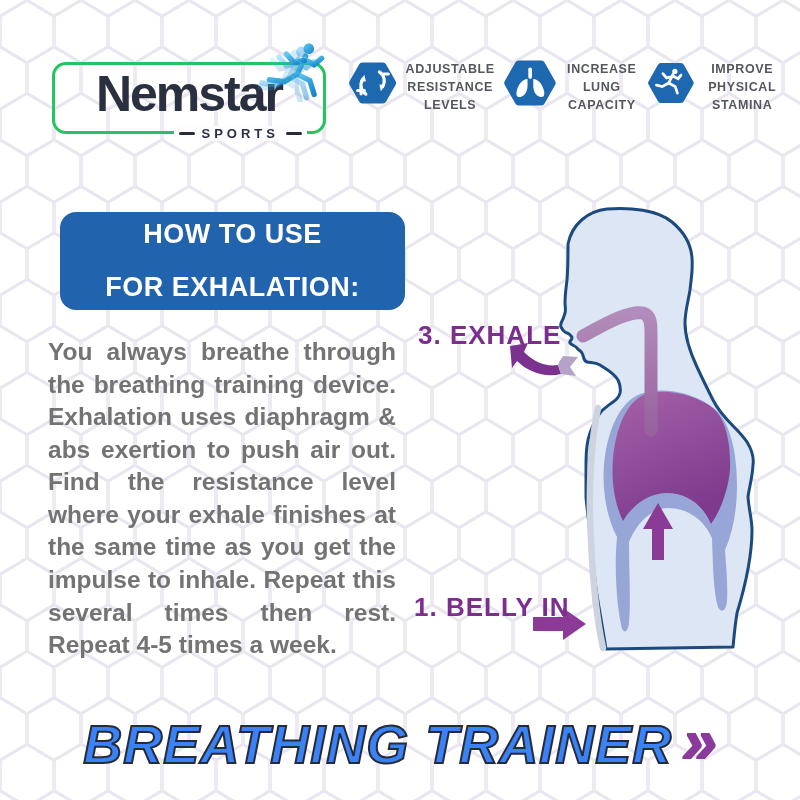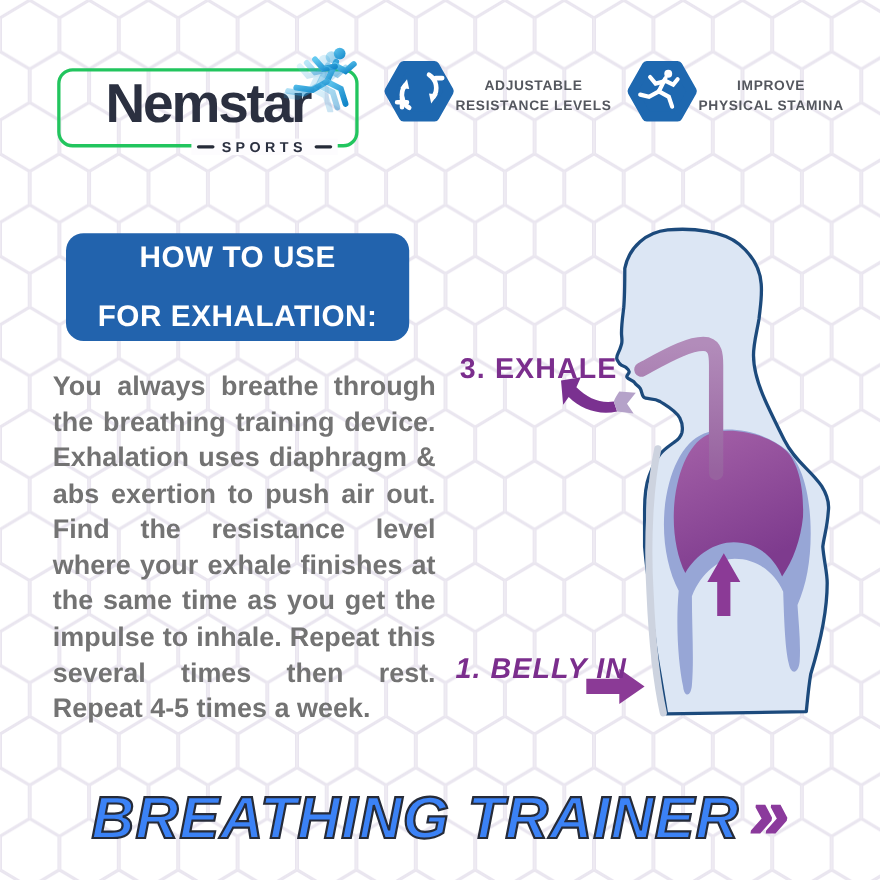--- a/index.html
+++ b/index.html
@@ -19,32 +19,32 @@
   .logo-runner{left:258px;top:38px;width:76px;height:64px;}
 
   
   .features{left:348px;top:52px;width:442px;display:flex;}
   .feature{flex:1;display:flex;align-items:center;}
   .feature .hexwrap{width:66px;height:62px;}
   .feature .flabel{margin-top:8px;text-align:center;font-size:12.5px;font-weight:600;
                    color:#54575e;letter-spacing:.6px;line-height:1.45;}
 
   
-  .howto-box{left:60px;top:212px;width:312px;height:98px;background:#2263ad;border-radius:16px;
+  .howto-box{left:60px;top:212px;width:345px;height:98px;background:#2263ad;border-radius:16px;
              display:flex;flex-direction:column;align-items:center;justify-content:center;gap:16px;}
   .howto-box div{color:#ffffff;font-size:27px;font-weight:bold;line-height:37px;letter-spacing:.5px;}
 
   
   .body-text{left:48px;top:336px;width:348px;font-size:24.5px;font-weight:bold;color:#737373;
              line-height:1.33;text-align:justify;text-align-last:left;}
 
   
   .step-label{font-size:26px;font-weight:bold;color:#7b2e8d;letter-spacing:1px;}
   .lbl-exhale{left:418px;top:320px;}
-  .lbl-belly{left:414px;top:592px;font-style:italic;}
+  .lbl-belly{left:414px;top:592px;}
   .figure-svg{left:400px;top:180px;width:400px;height:540px;}
 
   
   .banner{left:0;top:702px;width:800px;height:84px;display:flex;align-items:center;justify-content:center;}
   .banner-title{font-size:54px;font-weight:bold;font-style:italic;color:#3b82f6;letter-spacing:1px;
                 -webkit-text-stroke:2px #262b38;}
   .banner-chev{font-size:62px;font-weight:bold;font-style:italic;color:#8b3a9c;margin-left:10px;
                -webkit-text-stroke:2px #8b3a9c;line-height:1;margin-top:-6px;}
 </style>
 </head>
@@ -107,20 +107,32 @@
       </g>
       <polygon fill="#ffffff" points="42,33 50,34 44,42"></polygon>
       <polygon fill="#ffffff" points="24,29 16,28 22,20"></polygon>
     </svg>
     <div class="flabel">
       <div>ADJUSTABLE</div>
       <div>RESISTANCE LEVELS</div>
     </div>
   </div>
 
+  <div class="feature">
+    <svg class="hexwrap" viewBox="0 0 66 62" aria-hidden="true">
+      <polygon points="6,31 19,8 47,8 60,31 47,54 19,54" fill="#1e68b0" stroke="#1e68b0" stroke-width="9" stroke-linejoin="round"></polygon>
+      <rect x="31" y="12" width="4.5" height="14" rx="2.2" fill="#ffffff"></rect>
+      <path d="M30 26 C24 26 18 33 16.5 42 C16 47 17.5 49 21.5 48 C27 46.5 30 41 30 34 Z" fill="#ffffff"></path>
+      <path d="M37 26 C43 26 49 33 50.5 42 C51 47 49.5 49 45.5 48 C40 46.5 37 41 37 34 Z" fill="#ffffff"></path>
+    </svg>
+    <div class="flabel">
+      <div>INCREASE</div>
+      <div>LUNG CAPACITY</div>
+    </div>
+  </div>
 
   <div class="feature">
     <svg class="hexwrap" viewBox="0 0 66 62" aria-hidden="true">
       <polygon points="6,31 19,8 47,8 60,31 47,54 19,54" fill="#1e68b0" stroke="#1e68b0" stroke-width="9" stroke-linejoin="round"></polygon>
       <g stroke="#ffffff" stroke-width="3.8" stroke-linecap="round" fill="none">
         <circle cx="38.5" cy="15" r="3.6" fill="#ffffff" stroke="none"></circle>
         <path d="M36 19 L30 31"></path>
         <path d="M35 21 L43 25 L47 20"></path>
         <path d="M35 22 L27 24 L22 18"></path>
         <path d="M30 31 L39 36 L42 45"></path>

